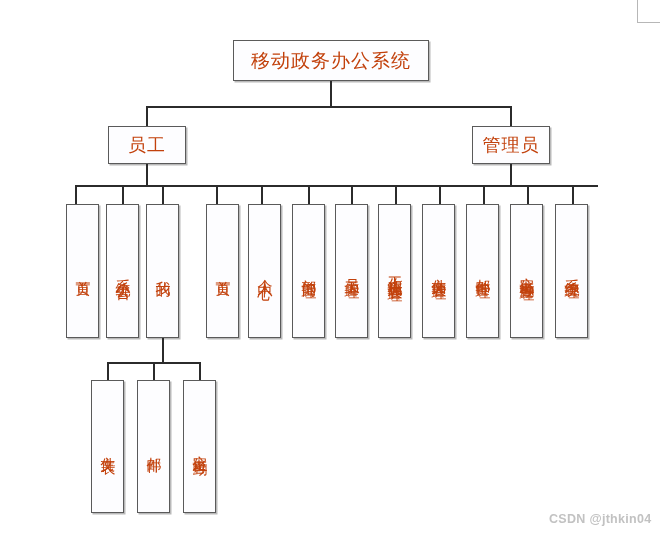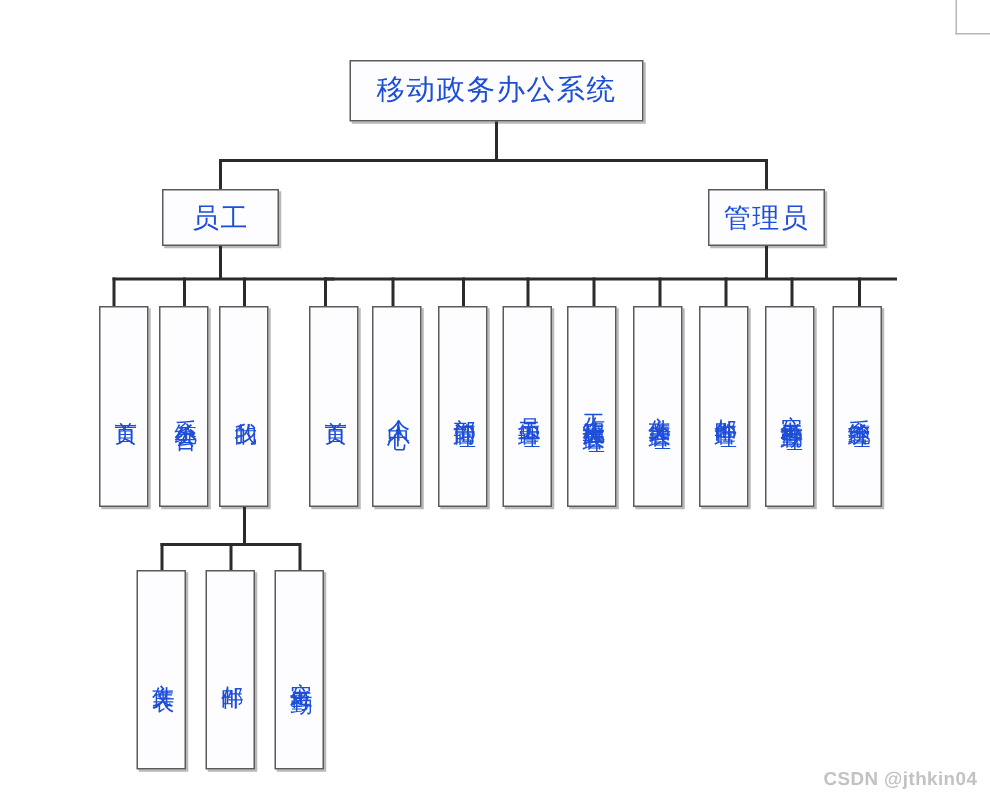--- a/index.html
+++ b/index.html
@@ -24,21 +24,21 @@
   
   .node {
     position: absolute;
     box-sizing: border-box;
     background: #fdfdff;
     border: 1px solid #5a5a5a;
     box-shadow: 1.5px 1.5px 0 0 #b9b9b9;
     display: flex;
     align-items: center;
     justify-content: center;
-    color: #1d4ed8;
+    color: #c2410c;
     line-height: 1.05;
   }
 
   .node.root {
     font-size: 19px;
     letter-spacing: 1px;
   }
 
   .node.level2 {
     font-size: 18px;

